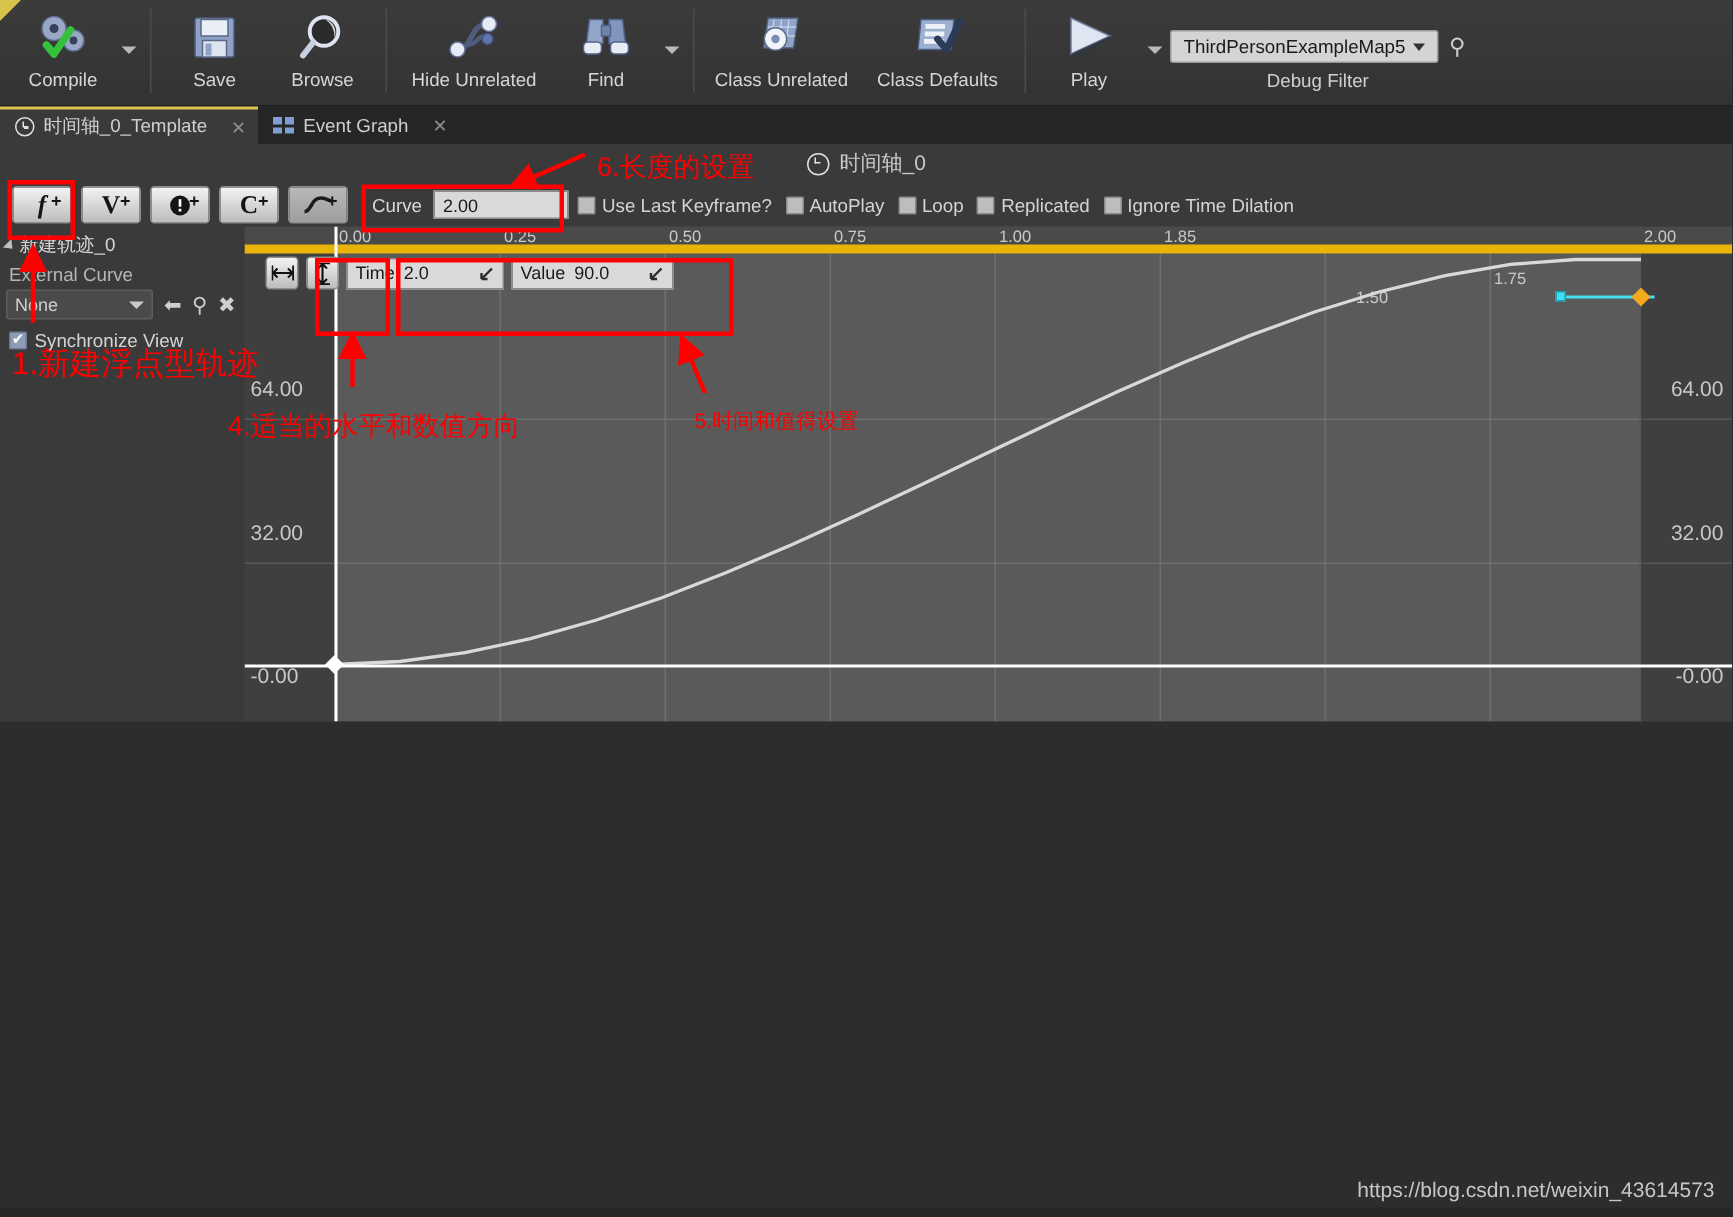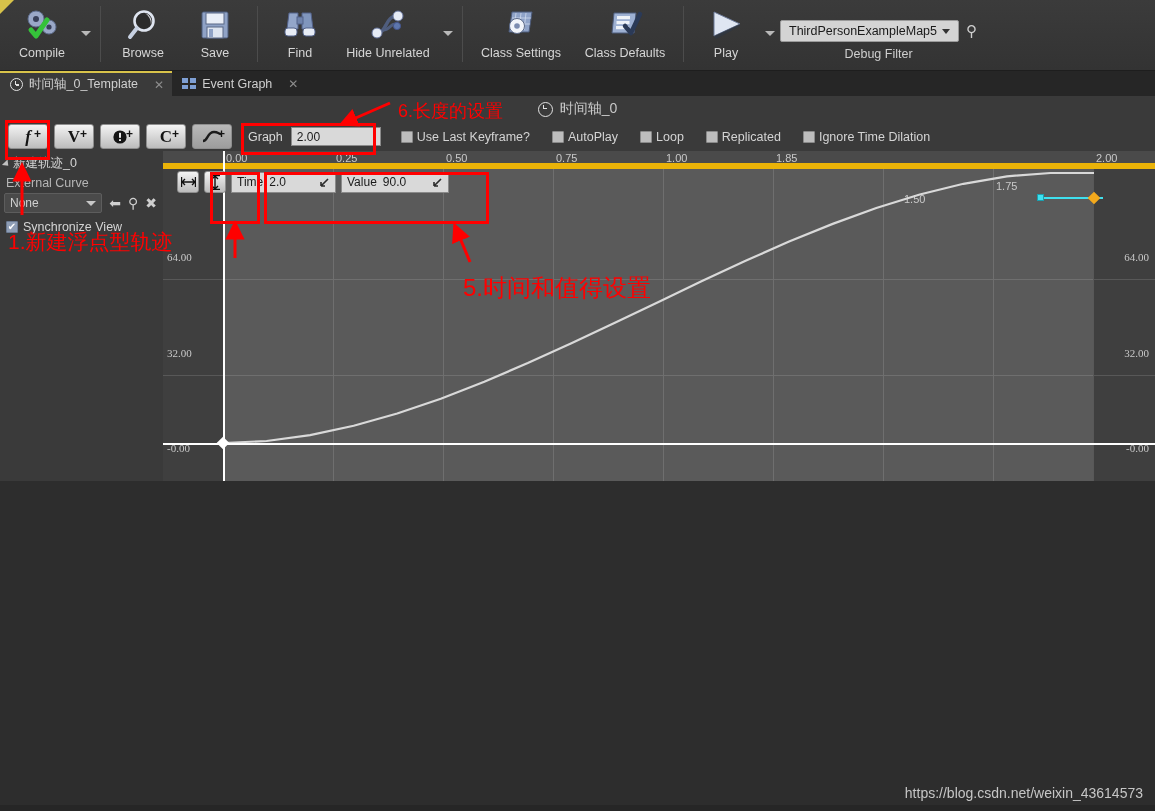--- a/index.html
+++ b/index.html
@@ -153,21 +153,21 @@
 
   .len-wrap { display:flex; align-items:center; gap:8px; margin-left: 10px; }
   .len-label { color: #d9d9d9; font-size: 12.5px; }
   .len-input {
     width: 90px; height: 19px;
     background: #d9d9d9; border: 1px solid #8a8a8a;
     color: #1a1a1a; font-size: 12px;
     padding: 0 5px; display:flex; align-items:center;
     cursor: text;
   }
-  .cbs { display:flex; align-items:flex-end; gap: 22px; margin-left: 14px; }
+  .cbs { display:flex; align-items:flex-end; gap: 9px; }
   .cb-item { display:flex; align-items:center; gap:4px; cursor:pointer; }
   .cbox {
     width: 12px; height: 12px; background: #bdbdbd;
     border: 1px solid #8a8a8a; border-radius: 1px; flex:none;
     display:flex; align-items:center; justify-content:center;
   }
   .cbox.checked::after {
     content:'✔'; color: #ffffff; font-size: 10px; line-height: 1;
   }
   .cb-label { color: #d4d4d4; font-size: 12.5px; white-space: nowrap; }
@@ -224,21 +224,21 @@
   .tickl {
     position:absolute; top: 1px; color: #c9c9c9; font-size: 11px;
     padding-left: 3px;
   }
   .vline { position:absolute; top:0; bottom:0; width:1px; background:#585858; }
   .hline { position:absolute; left:0; right:0; height:1px; background:#585858; }
   .plot-active {
     position:absolute; top:0; bottom:0; background: rgba(255,255,255,0.14);
   }
   .ylab {
-    position:absolute; color:#c9c9c9; font-size: 11px; font-family: Liberation Serif, serif;
+    position:absolute; color:#c9c9c9; font-size: 14px;
   }
   .playhead { position:absolute; top:0; bottom:0; width:2px; background:#ffffff; }
   .zeroline { position:absolute; left:0; right:0; height:2px; background:#ffffff; }
   .kf-diamond {
     position:absolute; width:9px; height:9px; background:#ffffff;
     transform: rotate(45deg) translate(-50%,-50%); transform-origin: 0 0;
   }
   .kf-diamond.sel { background:#f3a91c; }
   .kf-square {
     position:absolute; width:7px; height:7px; background:#3fe0ef;
@@ -294,66 +294,66 @@
           <div class="caret-d"></div>
         </div>
     </div>
 
     <div class="tb-sep"></div>
 
     <div class="tb-group">
       <div class="tb-btn">
         <div class="ico">
           <svg width="34" height="34" viewBox="0 0 34 34">
-            <circle cx="18" cy="13" r="9.5" fill="#2b2b2b" stroke="#dfe5f0" stroke-width="2.6"></circle>
-            <path d="M19 5 a9 9 0 0 1 6 12 a14 14 0 0 0 -6 -12" fill="#f2f5fa" opacity=".85"></path>
-            <line x1="11" y1="20" x2="4" y2="29" stroke="#c7d1e2" stroke-width="4" stroke-linecap="round"></line>
-          </svg>
-        </div>
-        <div class="lbl">Browse</div>
-      </div>
-      <div class="tb-btn">
-        <div class="ico">
-          <svg width="34" height="34" viewBox="0 0 34 34">
             <rect x="4" y="4" width="26" height="26" rx="1.5" fill="#8fa2c6" stroke="#4d5c7c"></rect>
             <rect x="8" y="5" width="18" height="11" fill="#e9eef7" stroke="#5a6886"></rect>
             <rect x="9" y="19" width="16" height="11" fill="#dde4f0" stroke="#5a6886"></rect>
             <rect x="11" y="21" width="4" height="8" fill="#8fa2c6"></rect>
           </svg>
         </div>
         <div class="lbl">Save</div>
       </div>
+      <div class="tb-btn">
+        <div class="ico">
+          <svg width="34" height="34" viewBox="0 0 34 34">
+            <circle cx="18" cy="13" r="9.5" fill="#2b2b2b" stroke="#dfe5f0" stroke-width="2.6"></circle>
+            <path d="M19 5 a9 9 0 0 1 6 12 a14 14 0 0 0 -6 -12" fill="#f2f5fa" opacity=".85"></path>
+            <line x1="11" y1="20" x2="4" y2="29" stroke="#c7d1e2" stroke-width="4" stroke-linecap="round"></line>
+          </svg>
+        </div>
+        <div class="lbl">Browse</div>
+      </div>
     </div>
 
     <div class="tb-sep"></div>
 
     <div class="tb-group">
+      <div class="tb-btn wide">
+        <div class="ico">
+          <svg width="42" height="34" viewBox="0 0 42 34">
+            <path d="M10 25 C20 25, 18 8, 30 8" stroke="#4f5d7d" stroke-width="3.5" fill="none"></path>
+            <path d="M16 22 C24 22, 22 16, 29 16" stroke="#4f5d7d" stroke-width="3" fill="none"></path>
+            <circle cx="31" cy="8" r="5" fill="#e6ebf5" stroke="#64729a"></circle>
+            <circle cx="10" cy="25" r="5" fill="#e6ebf5" stroke="#64729a"></circle>
+            <circle cx="30" cy="18" r="3.6" fill="#5d76ad" stroke="#44548a"></circle>
+          </svg>
+        </div>
+        <div class="lbl">Hide Unrelated</div>
+      </div>
       <div class="tb-btn">
         <div class="ico">
           <svg width="38" height="32" viewBox="0 0 38 32">
             <path d="M8 4 h9 v16 h-11 z" fill="#93a6ca" stroke="#53628a"></path>
             <path d="M21 4 h9 l2 16 h-11 z" fill="#8096bd" stroke="#53628a"></path>
             <rect x="16" y="8" width="6" height="7" fill="#6f83ab" stroke="#53628a"></rect>
             <rect x="4" y="19" width="12" height="8" rx="3" fill="#e7ecf5" stroke="#53628a"></rect>
             <rect x="22" y="19" width="12" height="8" rx="3" fill="#e7ecf5" stroke="#53628a"></rect>
           </svg>
         </div>
         <div class="lbl">Find</div>
-      </div>
-      <div class="tb-btn wide">
-        <div class="ico">
-          <svg width="42" height="34" viewBox="0 0 42 34">
-            <path d="M10 25 C20 25, 18 8, 30 8" stroke="#4f5d7d" stroke-width="3.5" fill="none"></path>
-            <path d="M16 22 C24 22, 22 16, 29 16" stroke="#4f5d7d" stroke-width="3" fill="none"></path>
-            <circle cx="31" cy="8" r="5" fill="#e6ebf5" stroke="#64729a"></circle>
-            <circle cx="10" cy="25" r="5" fill="#e6ebf5" stroke="#64729a"></circle>
-            <circle cx="30" cy="18" r="3.6" fill="#5d76ad" stroke="#44548a"></circle>
-          </svg>
-        </div>
-        <div class="lbl">Hide Unrelated</div>
       </div>
       <div class="tb-arrow">
           <div class="caret-d"></div>
         </div>
     </div>
 
     <div class="tb-sep"></div>
 
     <div class="tb-group">
       <div class="tb-btn wide">
@@ -364,21 +364,21 @@
               <line x1="14" y1="5" x2="12" y2="22"></line>
                 <line x1="19" y1="5" x2="17" y2="22"></line>
               <line x1="24" y1="5" x2="22" y2="22"></line>
               <line x1="10" y1="10" x2="29" y2="10"></line>
                 <line x1="9" y1="16" x2="28" y2="16"></line>
             </g>
             <circle cx="15" cy="18" r="7.5" fill="#f1f4fa" stroke="#5a6886"></circle>
             <circle cx="15" cy="18" r="2.8" fill="#7c8cb0"></circle>
           </svg>
         </div>
-        <div class="lbl">Class Settings</div>
+        <div class="lbl">Class Unrelated</div>
       </div>
       <div class="tb-btn wide">
         <div class="ico">
           <svg width="38" height="34" viewBox="0 0 38 34">
             <path d="M8 5 h22 l-2 20 h-22 z" fill="#9db0d2" stroke="#4d5c7c"></path>
             <g fill="#eef2f8">
                 <rect x="11" y="8" width="13" height="3.2"></rect>
                 <rect x="10.5" y="13" width="13" height="3.2"></rect>
                 <rect x="10" y="18" width="13" height="3.2"></rect>
               </g>
@@ -465,21 +465,21 @@
         <span class="plus">+</span>
       </div>
       <div class="gbtn disabled">
         <svg width="20" height="13" viewBox="0 0 20 13">
           <path d="M1 11 C6 11, 5 2, 12 2 C16 2, 17 4, 19 4" stroke="#1c1c1c" stroke-width="2.4" fill="none"></path>
         </svg>
         <span class="plus">+</span>
       </div>
 
       <div class="len-wrap">
-        <span class="len-label">Graph</span>
+        <span class="len-label">Curve</span>
         <div class="len-input">
           <span>2.00</span>
         </div>
       </div>
 
       <div class="cbs">
         <div class="cb-item">
           <span class="cbox"></span>
           <span class="cb-label">Use Last Keyframe?</span>
         </div>
@@ -629,18 +629,19 @@
 
     <line x1="235" y1="258" x2="235" y2="224" stroke="#ff0000" stroke-width="3" marker-end="url(#ah)"></line>
 
     <line x1="470" y1="262" x2="455" y2="226" stroke="#ff0000" stroke-width="3" marker-end="url(#ah)"></line>
 
     <line x1="390" y1="103" x2="342" y2="124" stroke="#ff0000" stroke-width="3" marker-end="url(#ah)"></line>
   </svg>
 
   <div class="rtext" style="left:398px; top:99px;  font-size:18px;">6.长度的设置</div>
   <div class="rtext" style="left:8px;   top:228px; font-size:21px;">1.新建浮点型轨迹</div>
-  <div class="rtext" style="left:463px; top:272px; font-size:24px;">5.时间和值得设置</div>
+  <div class="rtext" style="left:152px; top:272px; font-size:18px;">4.适当的水平和数值方向</div>
+  <div class="rtext" style="left:463px; top:272px; font-size:14px;">5.时间和值得设置</div>
 
   <div class="watermark">https://blog.csdn.net/weixin_43614573</div>
   <div class="statusbar"></div>
 
 </div>
 
 </body></html>

